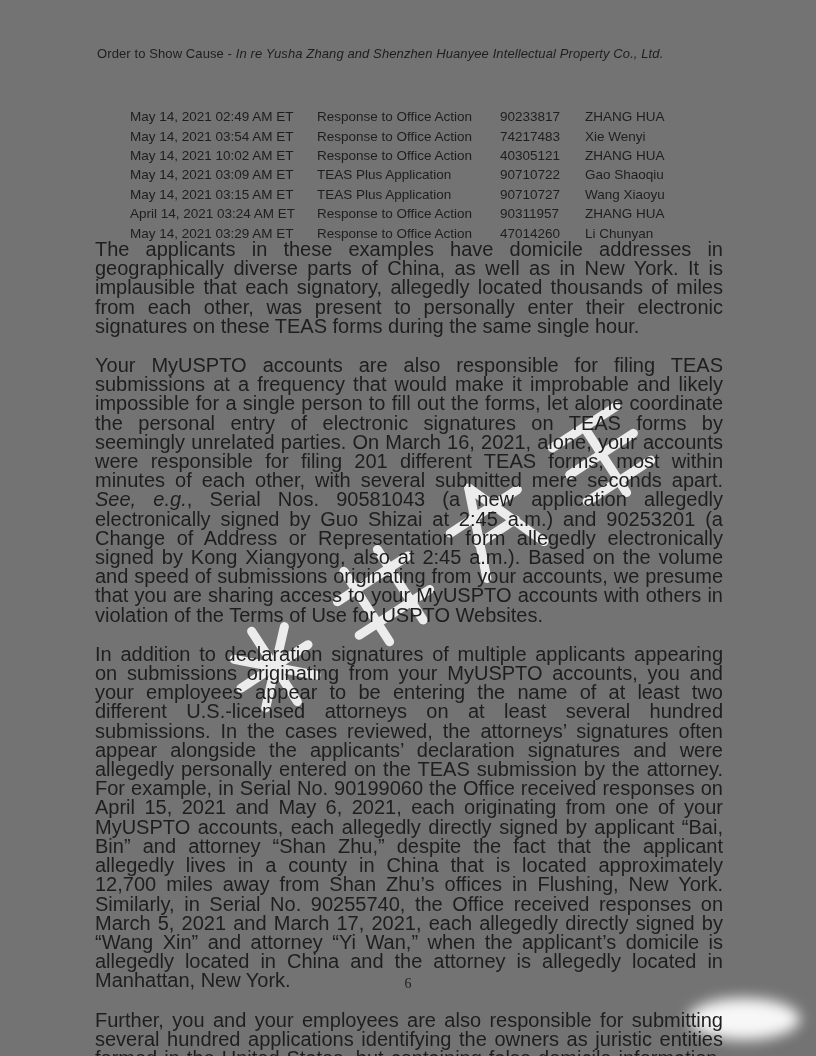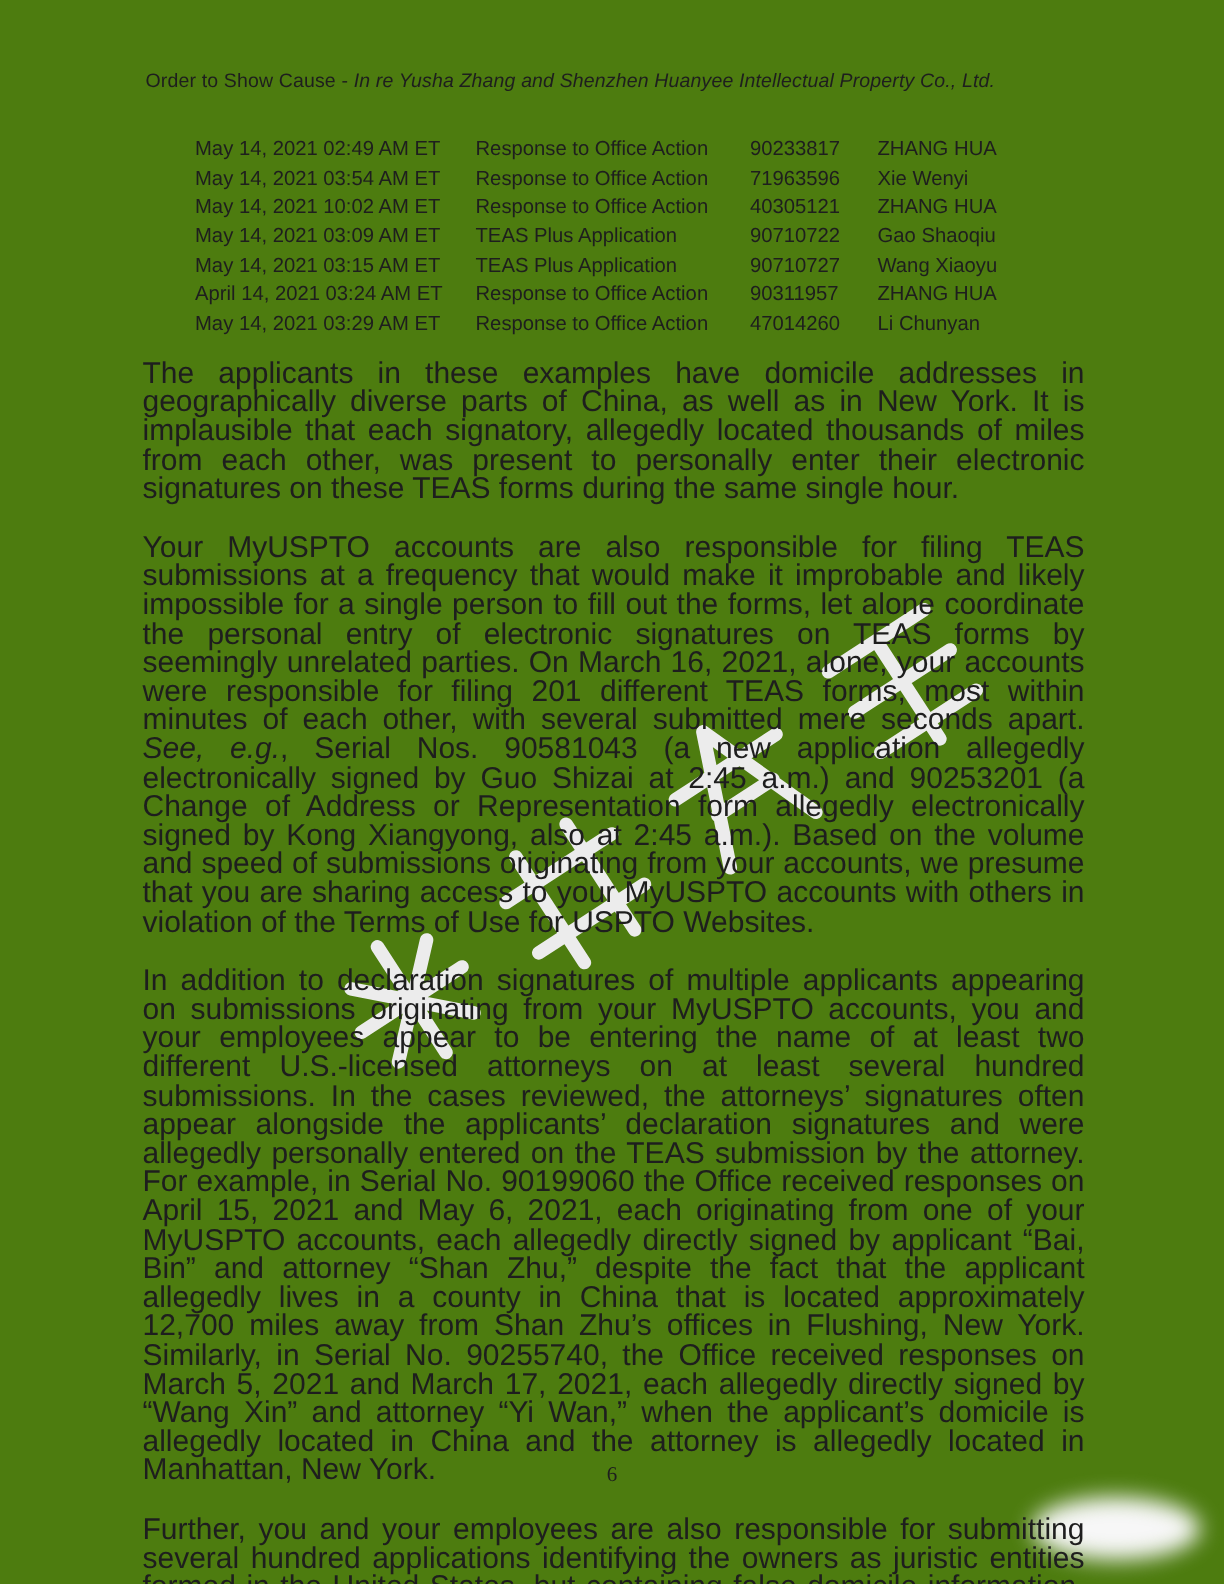--- a/index.html
+++ b/index.html
@@ -1,20 +1,20 @@
 <!DOCTYPE html>
 <html><head>
 <meta charset="utf-8">
 <style>
   html, body { margin: 0; padding: 0; background: #ffffff; }
   .page {
     position: relative;
     width: 816px;
     height: 1056px;
-    background: #4d7c0f;
+    background: #737373;
     font-family: "Liberation Sans", sans-serif;
     color: #1e1e1e;
     overflow: hidden;
   }
   .doc-header {
     position: absolute;
     left: 97px;
     top: 46px;
     font-size: 13px;
     letter-spacing: 0.1px;
@@ -28,21 +28,21 @@
     top: 350px;
     width: 540px;
     height: 420px;
     pointer-events: none;
     z-index: 0;
   }
 
   .doc-table {
     position: absolute;
     left: 130px;
-    top: 89px;
+    top: 107px;
     width: 600px;
     font-size: 13.5px;
     z-index: 1;
   }
   .t-row {
     display: grid;
     grid-template-columns: 187px 183px 85px auto;
     height: 19.4px;
     align-items: center;
     white-space: nowrap;
@@ -116,21 +116,21 @@
       <div class="t-row">
         <span>May 14, 2021 02:49 AM ET</span>
         <span>Response to Office Action</span>
         <span>90233817</span>
         <span>ZHANG HUA</span>
       </div>
 
       <div class="t-row">
         <span>May 14, 2021 03:54 AM ET</span>
         <span>Response to Office Action</span>
-        <span>71963596</span>
+        <span>74217483</span>
         <span>Xie Wenyi</span>
       </div>
 
       <div class="t-row">
         <span>May 14, 2021 10:02 AM ET</span>
         <span>Response to Office Action</span>
         <span>40305121</span>
         <span>ZHANG HUA</span>
       </div>
 

